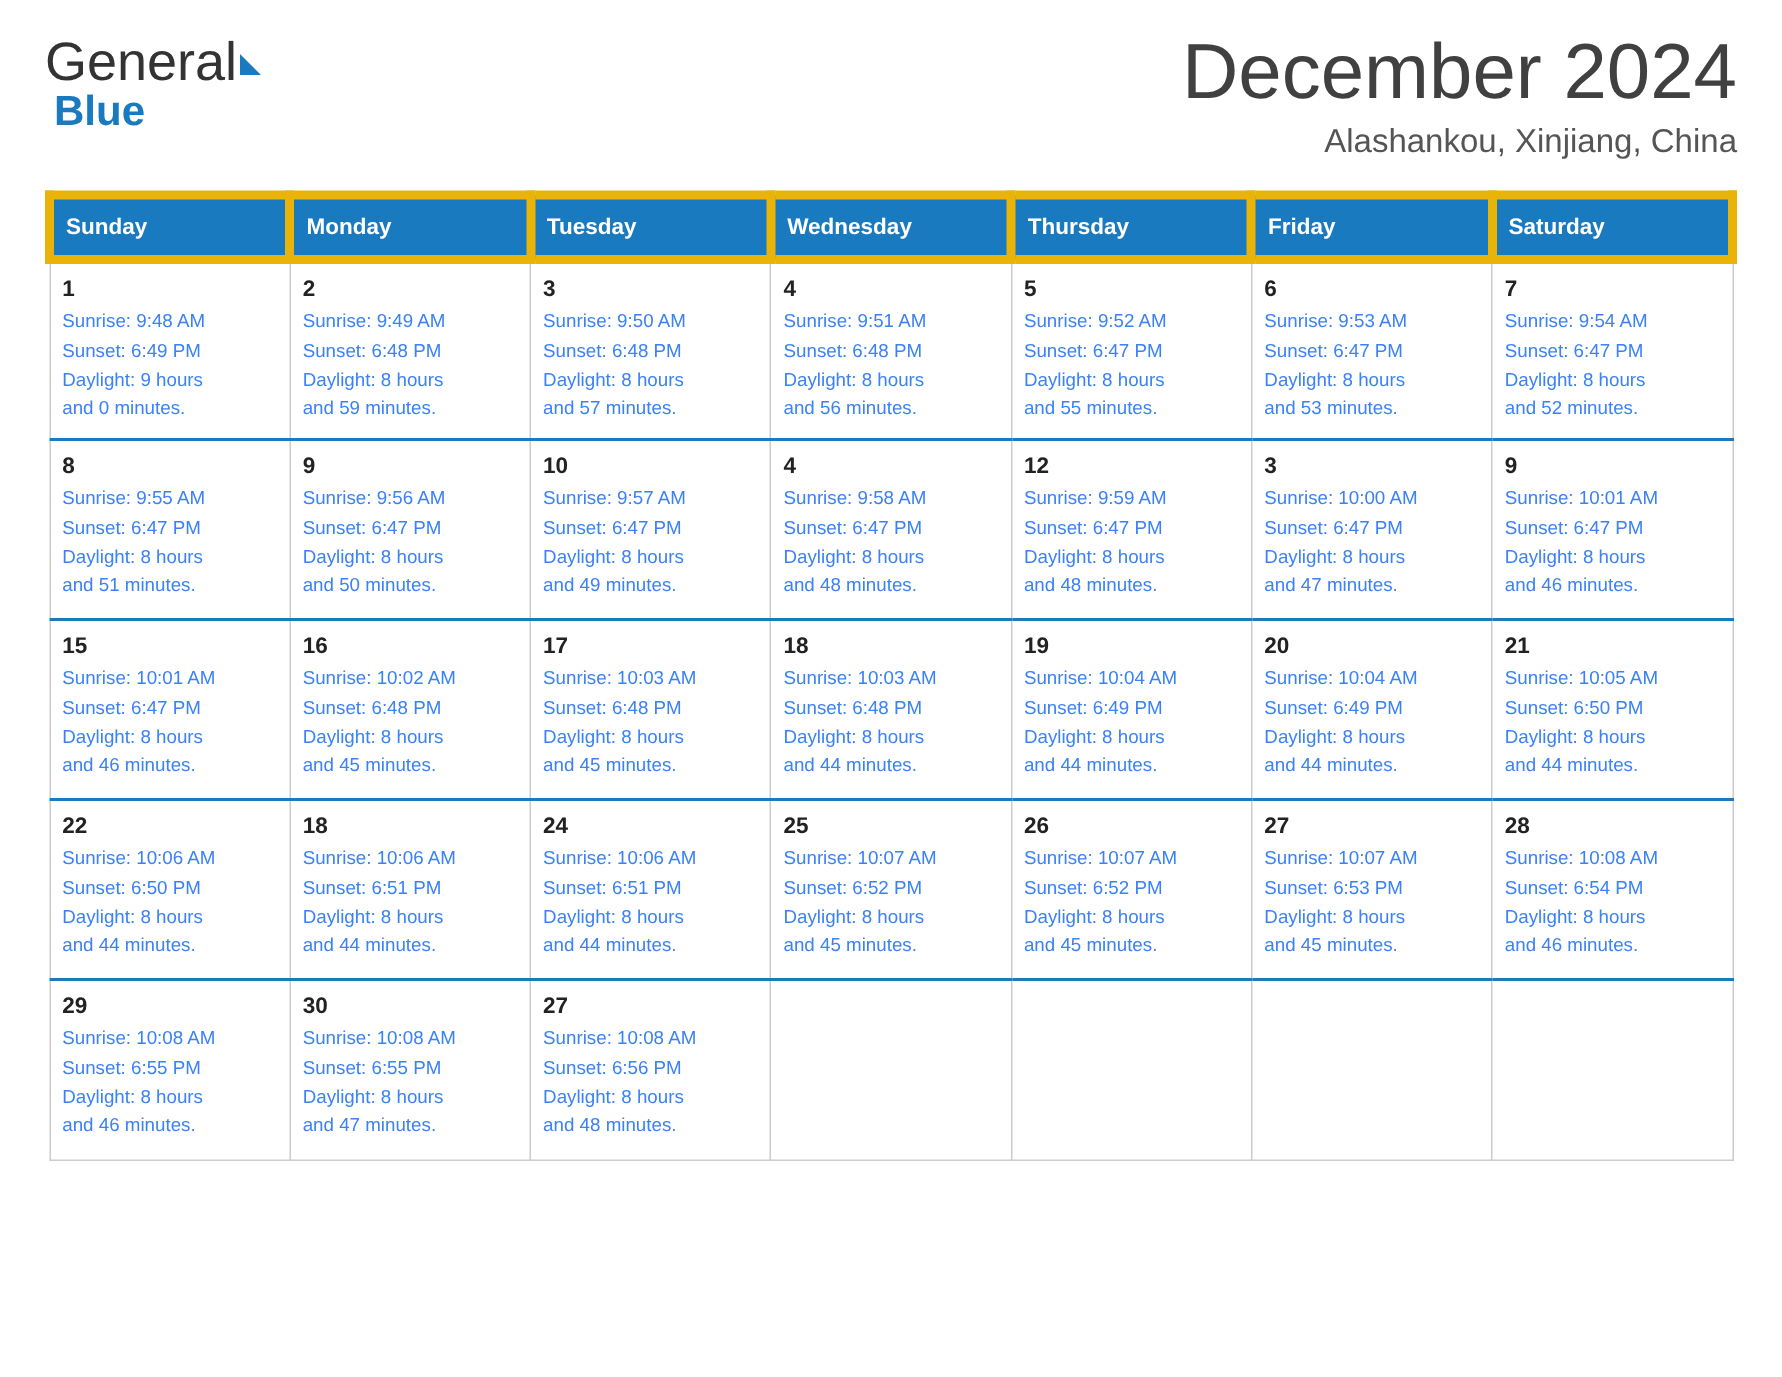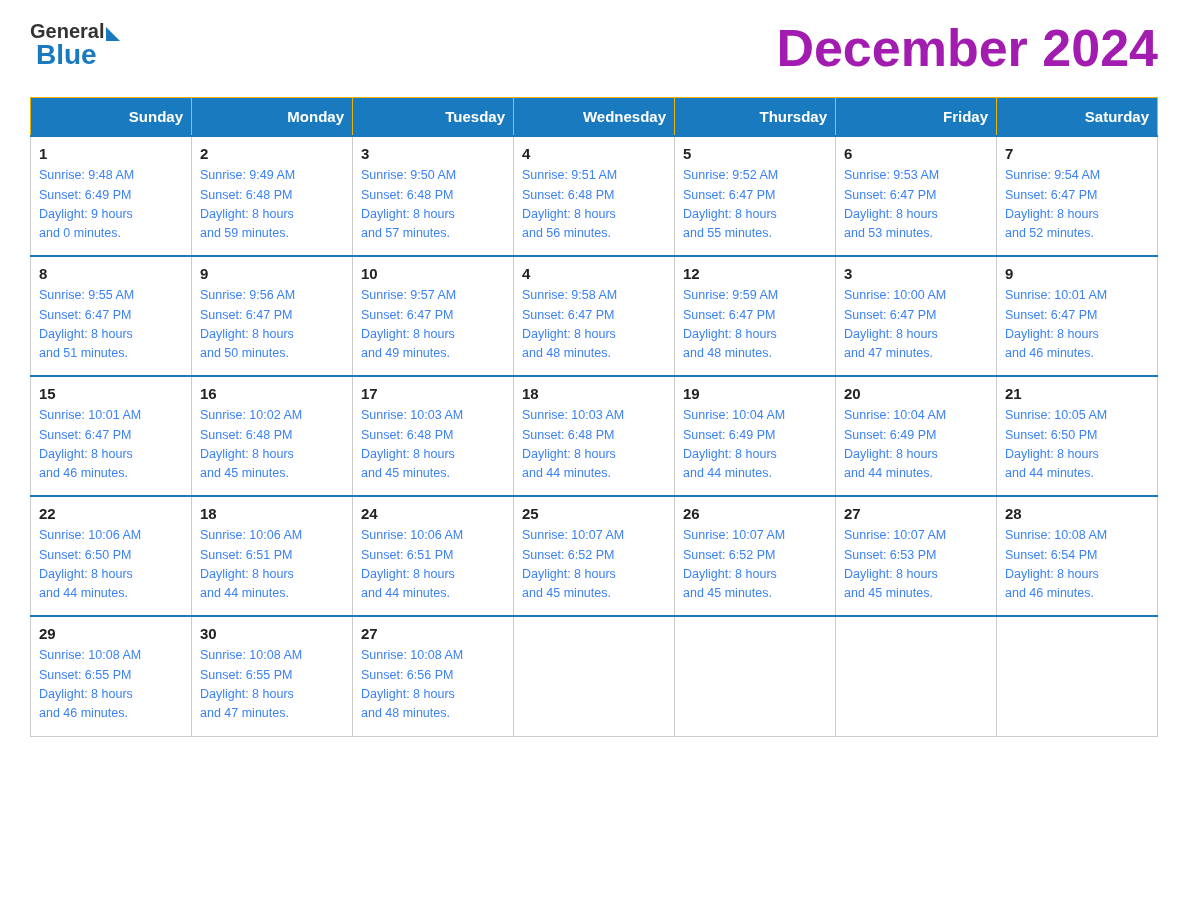--- a/index.html
+++ b/index.html
@@ -19,22 +19,22 @@
     .logo {
       display: flex;
       flex-direction: column;
       align-items: flex-start;
     }
     .logo-top {
       display: flex;
       align-items: center;
     }
     .logo-general {
-      font-size: 20px;
-      font-weight: bold;
+      font-size: 36px;
+      font-weight: normal;
       color: #333;
     }
     .logo-triangle {
       width: 0;
       height: 0;
       border-left: 14px solid #1a7abf;
       border-top: 14px solid transparent;
       border-bottom: 0px solid transparent;
       margin-left: 2px;
       margin-top: 4px;
@@ -44,42 +44,42 @@
       font-weight: bold;
       color: #1a7abf;
       margin-top: -4px;
       margin-left: 6px;
     }
     .title-area {
       text-align: right;
     }
     .month-title {
       font-size: 52px;
-      font-weight: bold;
-      color: #a21caf;
+      font-weight: normal;
+      color: #404040;
       line-height: 1.1;
     }
     .location-title {
       font-size: 22px;
       color: #555;
       margin-top: 4px;
     }
     table {
       width: 100%;
       border-collapse: collapse;
       table-layout: fixed;
     }
     thead tr th {
       background-color: #1a7abf;
       color: #fff;
       padding: 10px 8px;
       font-size: 15px;
       font-weight: bold;
-      text-align: right;
-      border: 1px solid #eab308;
+      text-align: left;
+      border: 6px solid #eab308;
     }
     tbody tr td {
       vertical-align: top;
       padding: 8px 8px;
       border: 1px solid #ccc;
       border-top: 2px solid #1a7abf;
       font-size: 12.5px;
       color: #333;
       height: 120px;
     }
@@ -105,20 +105,21 @@
 <div class="header">
   <div class="logo">
     <div class="logo-top">
       <span class="logo-general">General</span>
       <div class="logo-triangle"></div>
     </div>
     <span class="logo-blue">Blue</span>
   </div>
   <div class="title-area">
     <div class="month-title">December 2024</div>
+    <div class="location-title">Alashankou, Xinjiang, China</div>
   </div>
 </div>
 
 <table>
   <thead>
     <tr>
     <th>Sunday</th>
         <th>Monday</th>
         <th>Tuesday</th>
         <th>Wednesday</th>

